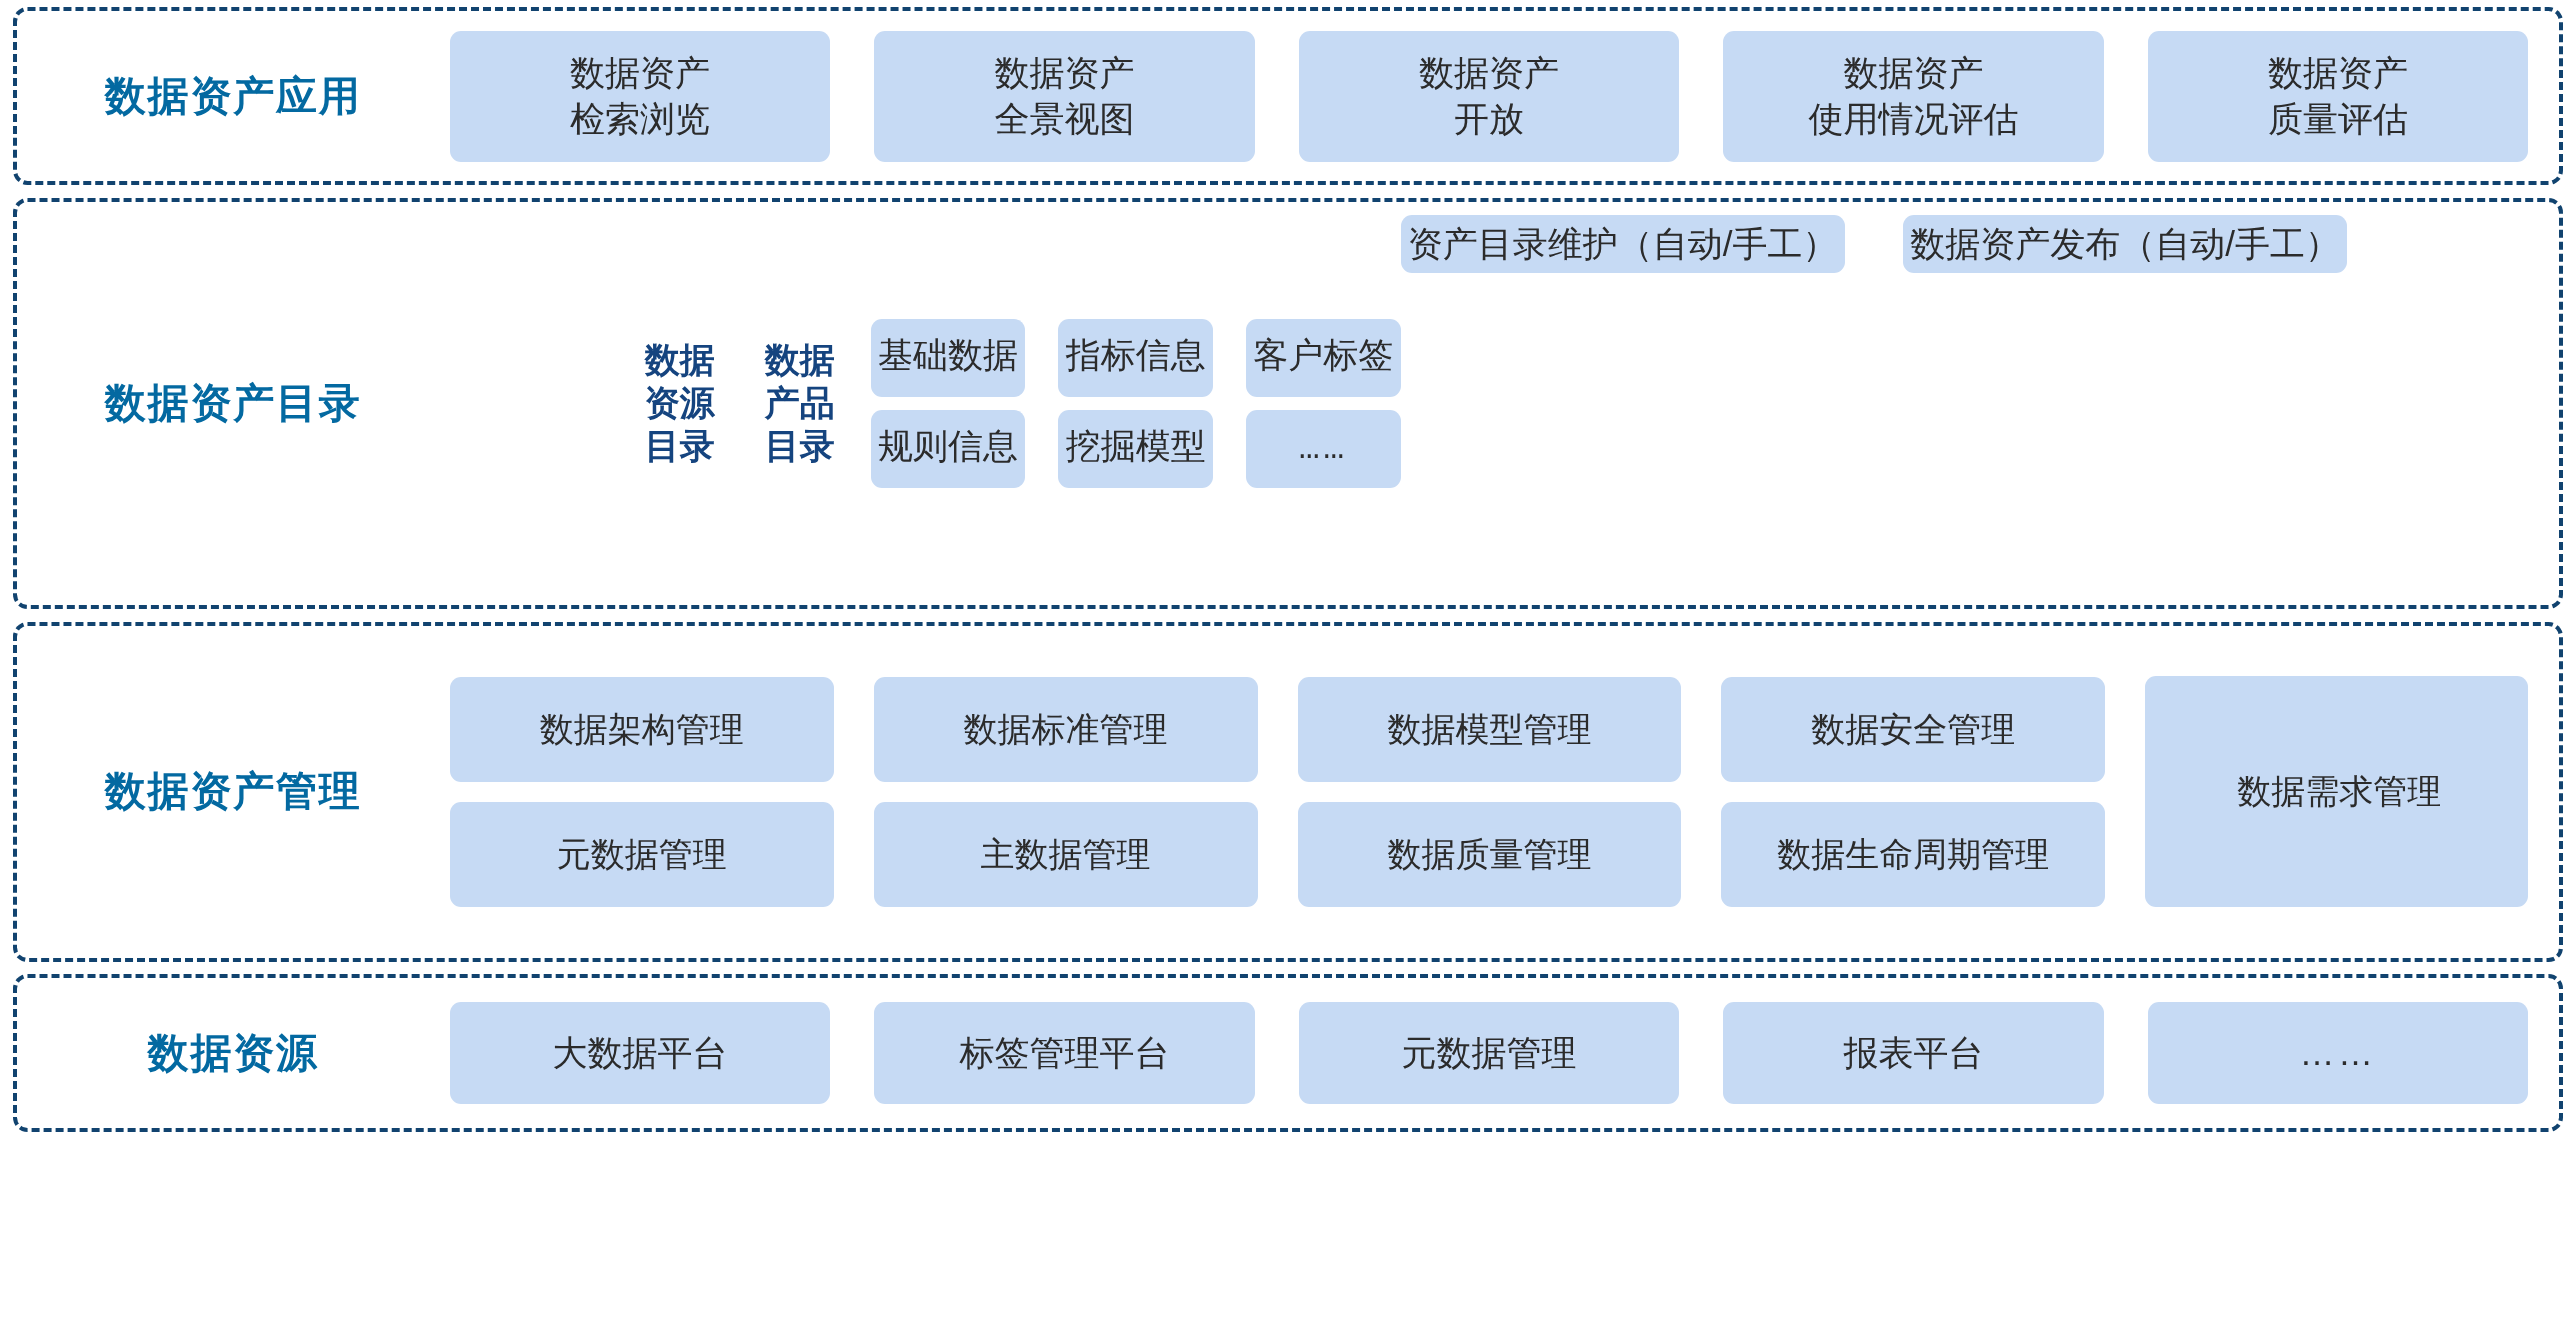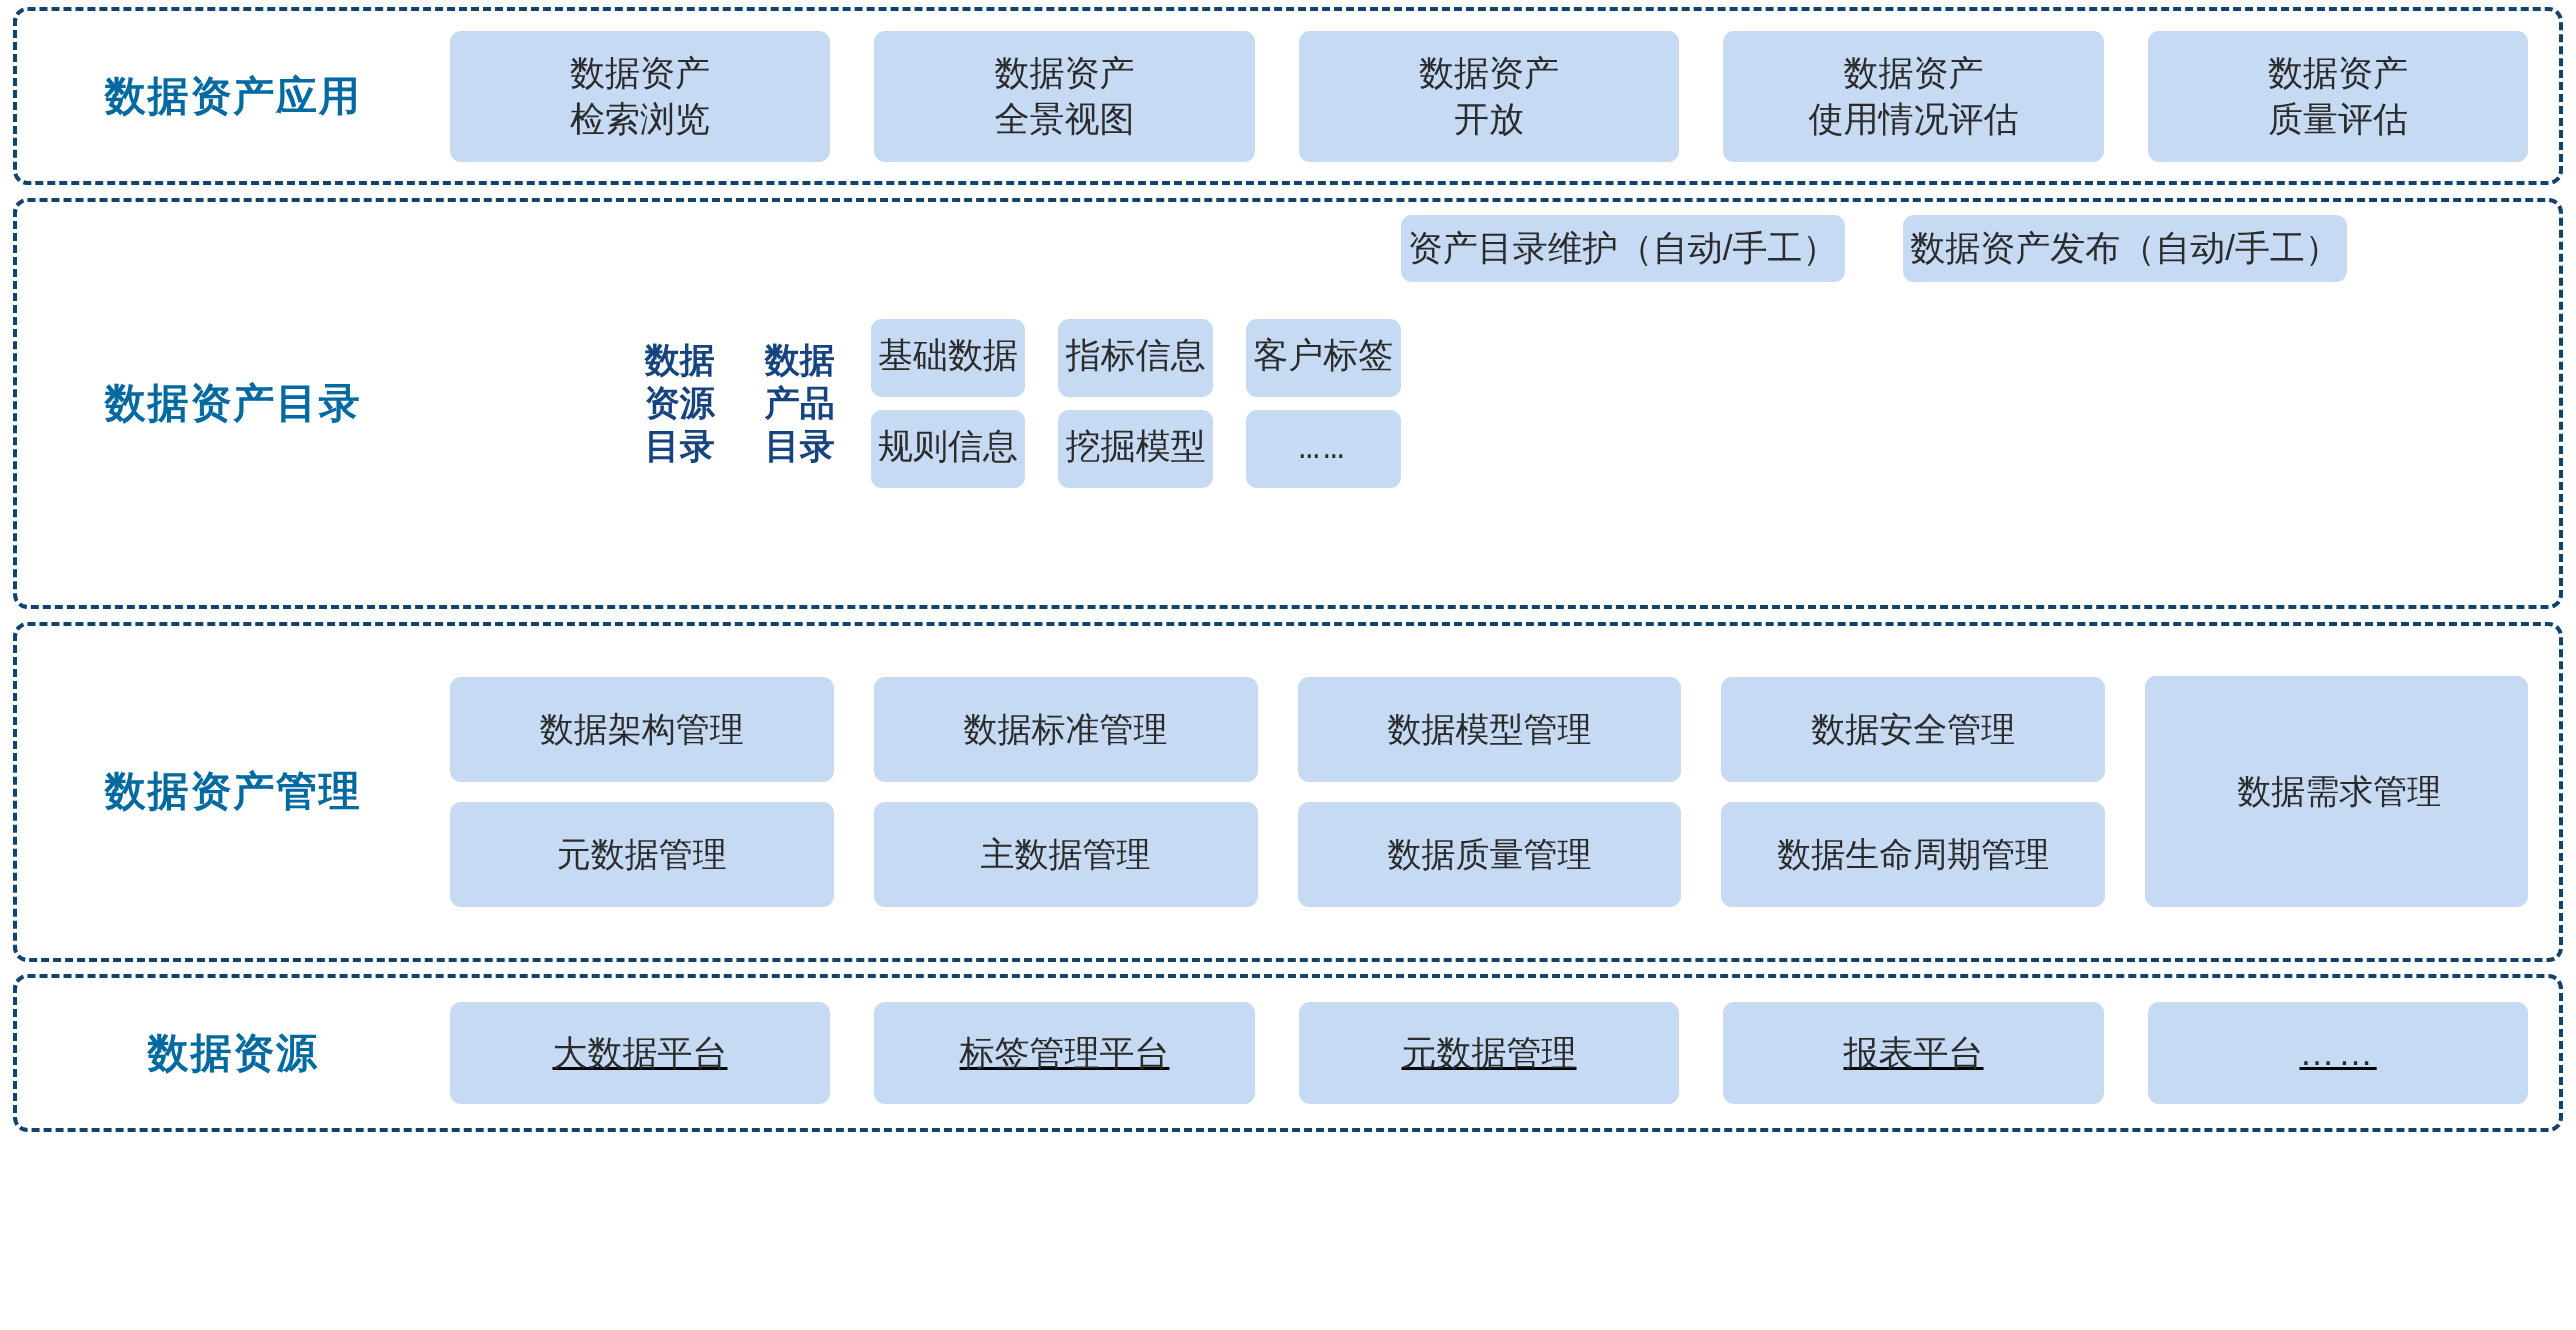--- a/index.html
+++ b/index.html
@@ -133,21 +133,21 @@
     margin: 20px 0 22px 0;
     flex: 0 0 auto;
   }
   .catalog-bottom {
     display: flex;
     gap: 58px;
     flex: 0 0 auto;
   }
   .catalog-bottom .card {
     flex: 1 1 0;
-    height: 67px;
+    height: 58px;
     font-size: 35px;
   }
 
   
   .manage-body {
     flex: 1 1 auto;
     display: flex;
     align-items: center;
     gap: 40px;
     padding-right: 31px;
@@ -168,21 +168,20 @@
     padding-left: 12px;
   }
 
   
   .resource-body {
     flex: 1 1 auto;
     display: flex;
     align-items: flex-start;
     gap: 44px;
     padding-right: 31px;
-    text-decoration: underline;
   }
   .resource-body .card {
     flex: 1 1 0;
     height: 102px;
   }
   .dots { letter-spacing: 3.6px; }
 </style>
 </head>
 <body>
 

